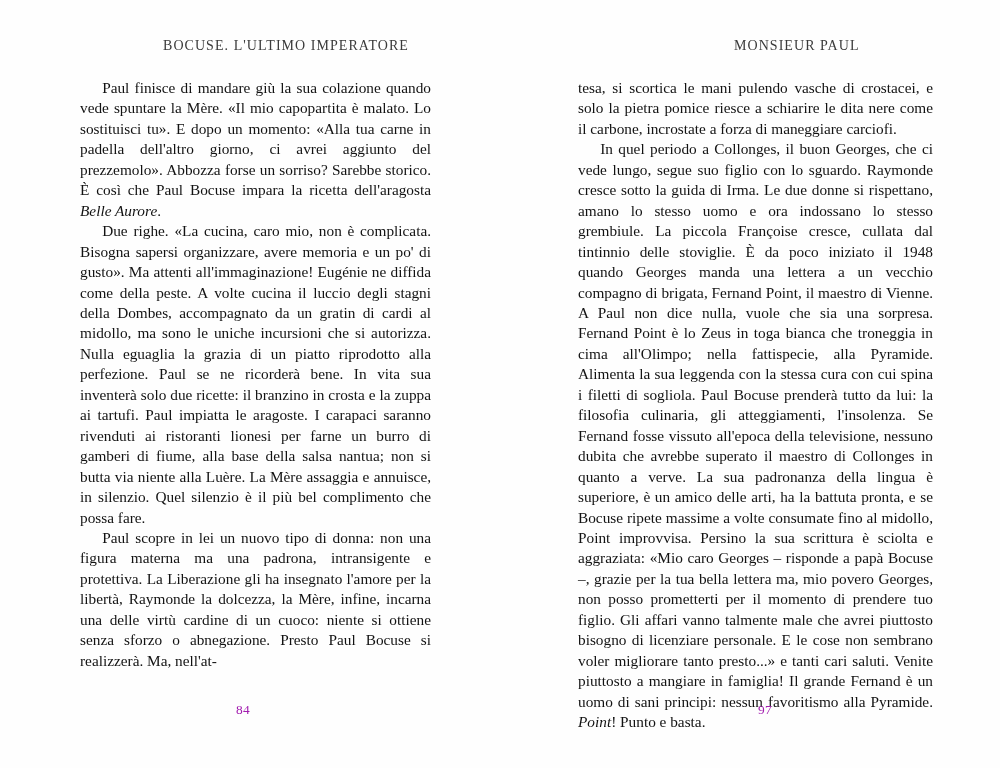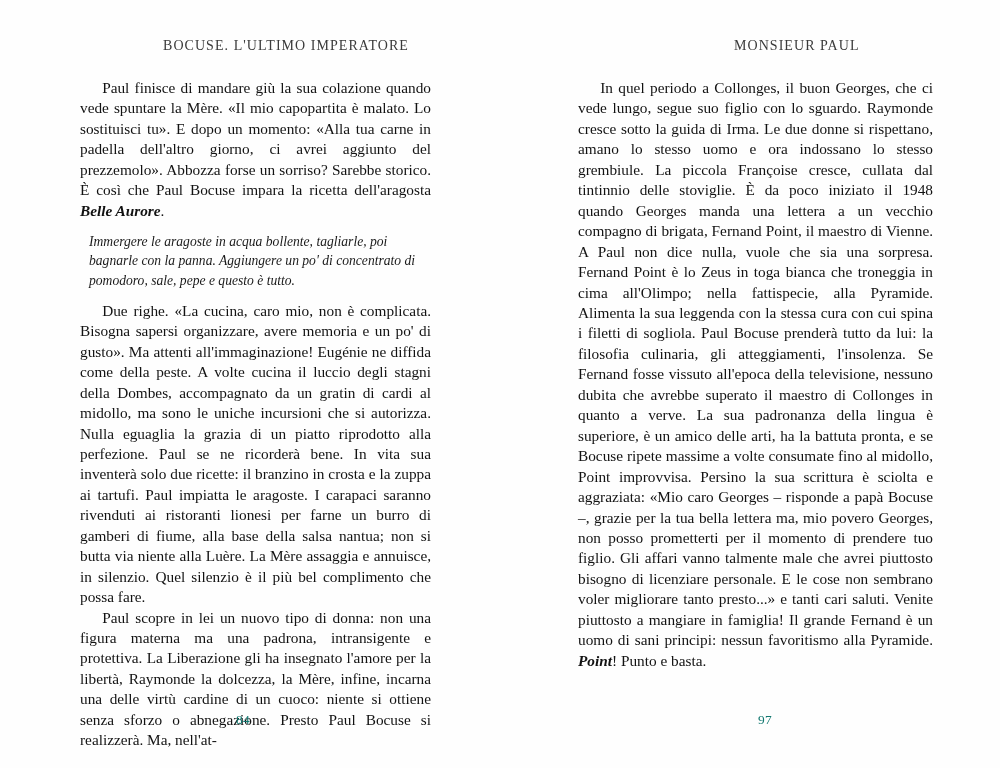--- a/index.html
+++ b/index.html
@@ -73,62 +73,60 @@
     text-indent: 0;
     color: #1a1a1a;
   }
   .extract p {
     margin: 0;
     text-indent: 0;
   }
 
   .folio {
     position: absolute;
-    bottom: 40px;
+    bottom: 50px;
     font-size: 13.4px;
-    color: #0f766e;
+    color: #a21caf;
     letter-spacing: 0.4px;
   }
   .folio-left  { left: 236px; }
   .folio-right { left: 258px; }
 
-  em, .ital { font-style: italic; font-weight: bold; }
+  em, .ital { font-style: italic; }
 </style>
 </head>
 <body>
 
 <div class="page-spread">
 
   <div class="page page-left">
 
     <div class="running-head running-head-left">Bocuse. L'ultimo imperatore</div>
 
     <div class="textblock textblock-left">
 
       <p><span>Paul finisce di mandare giù la sua colazione quando vede spuntare la Mère. «Il mio capopartita è malato. Lo sostituisci tu». E dopo un momento: «Alla tua carne in padella dell'altro giorno, ci avrei aggiunto del prezzemolo». Abbozza forse un sorriso? Sarebbe storico. È così che Paul Bocuse impara la ricetta dell'aragosta </span><em>Belle Aurore</em><span>.</span></p>
 
-      <div class="extract">
-        <p>Immergere le aragoste in acqua bollente, tagliarle, poi bagnarle con la panna. Aggiungere un po' di concentrato di pomodoro, sale, pepe e questo è tutto.</p>
-      </div>
 
       <p>Due righe. «La cucina, caro mio, non è complicata. Bisogna sapersi organizzare, avere memoria e un po' di gusto». Ma attenti all'immaginazione! Eugénie ne diffida come della peste. A volte cucina il luccio degli stagni della Dombes, accompagnato da un gratin di cardi al midollo, ma sono le uniche incursioni che si autorizza. Nulla eguaglia la grazia di un piatto riprodotto alla perfezione. Paul se ne ricorderà bene. In vita sua inventerà solo due ricette: il branzino in crosta e la zuppa ai tartufi. Paul impiatta le aragoste. I carapaci saranno rivenduti ai ristoranti lionesi per farne un burro di gamberi di fiume, alla base della salsa nantua; non si butta via niente alla Luère. La Mère assaggia e annuisce, in silenzio. Quel silenzio è il più bel complimento che possa fare.</p>
 
       <p>Paul scopre in lei un nuovo tipo di donna: non una figura materna ma una padrona, intransigente e protettiva. La Liberazione gli ha insegnato l'amore per la libertà, Raymonde la dolcezza, la Mère, infine, incarna una delle virtù cardine di un cuoco: niente si ottiene senza sforzo o abnegazione. Presto Paul Bocuse si realizzerà. Ma, nell'at-</p>
 
     </div>
 
     <div class="folio folio-left">84</div>
   </div>
 
   <div class="page page-right">
 
     <div class="running-head running-head-right">Monsieur Paul</div>
 
     <div class="textblock textblock-right">
 
+      <p class="no-indent">tesa, si scortica le mani pulendo vasche di crostacei, e solo la pietra pomice riesce a schiarire le dita nere come il carbone, incrostate a forza di maneggiare carciofi.</p>
 
       <p><span>In quel periodo a Collonges, il buon Georges, che ci vede lungo, segue suo figlio con lo sguardo. Raymonde cresce sotto la guida di Irma. Le due donne si rispettano, amano lo stesso uomo e ora indossano lo stesso grembiule. La piccola Françoise cresce, cullata dal tintinnio delle stoviglie. È da poco iniziato il 1948 quando Georges manda una lettera a un vecchio compagno di brigata, Fernand Point, il maestro di Vienne. A Paul non dice nulla, vuole che sia una sorpresa. Fernand Point è lo Zeus in toga bianca che troneggia in cima all'Olimpo; nella fattispecie, alla Pyramide. Alimenta la sua leggenda con la stessa cura con cui spina i filetti di sogliola. Paul Bocuse prenderà tutto da lui: la filosofia culinaria, gli atteggiamenti, l'insolenza. Se Fernand fosse vissuto all'epoca della televisione, nessuno dubita che avrebbe superato il maestro di Collonges in quanto a verve. La sua padronanza della lingua è superiore, è un amico delle arti, ha la battuta pronta, e se Bocuse ripete massime a volte consumate fino al midollo, Point improvvisa. Persino la sua scrittura è sciolta e aggraziata: «Mio caro Georges – risponde a papà Bocuse –, grazie per la tua bella lettera ma, mio povero Georges, non posso prometterti per il momento di prendere tuo figlio. Gli affari vanno talmente male che avrei piuttosto bisogno di licenziare personale. E le cose non sembrano voler migliorare tanto presto...» e tanti cari saluti. Venite piuttosto a mangiare in famiglia! Il grande Fernand è un uomo di sani principi: nessun favoritismo alla Pyramide. </span><em>Point</em><span>! Punto e basta.</span></p>
 
     </div>
 
     <div class="folio folio-right">97</div>
   </div>
 
 </div>
 

